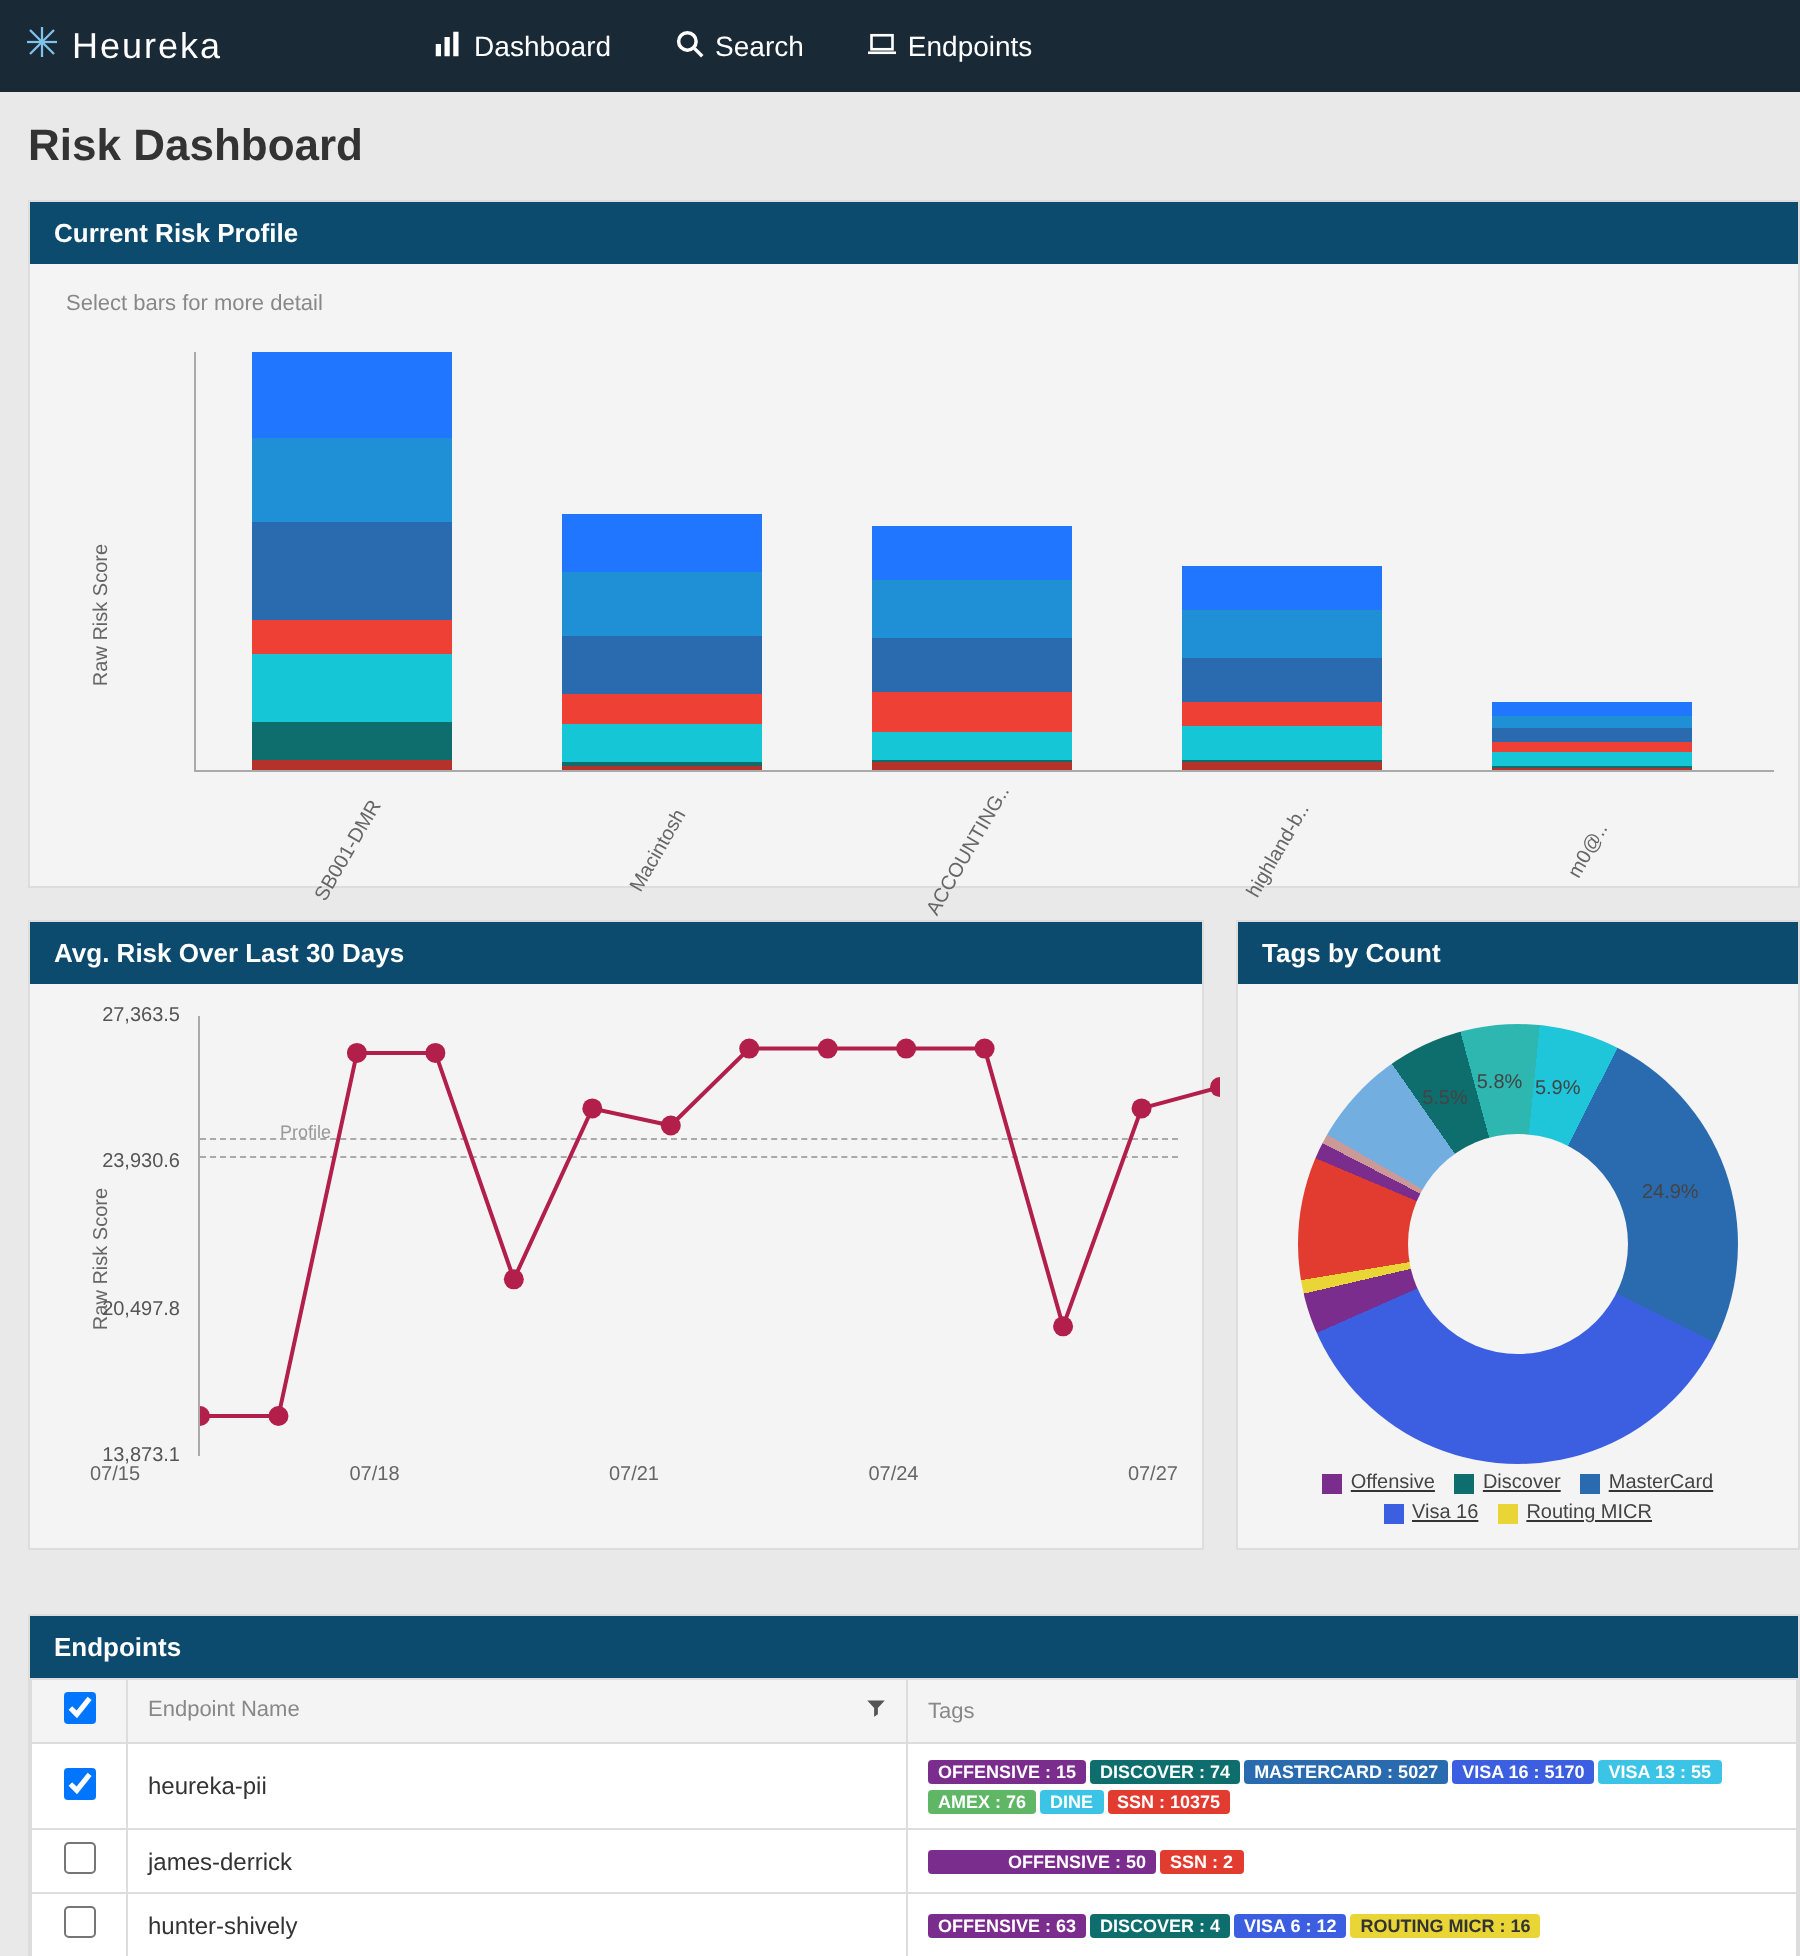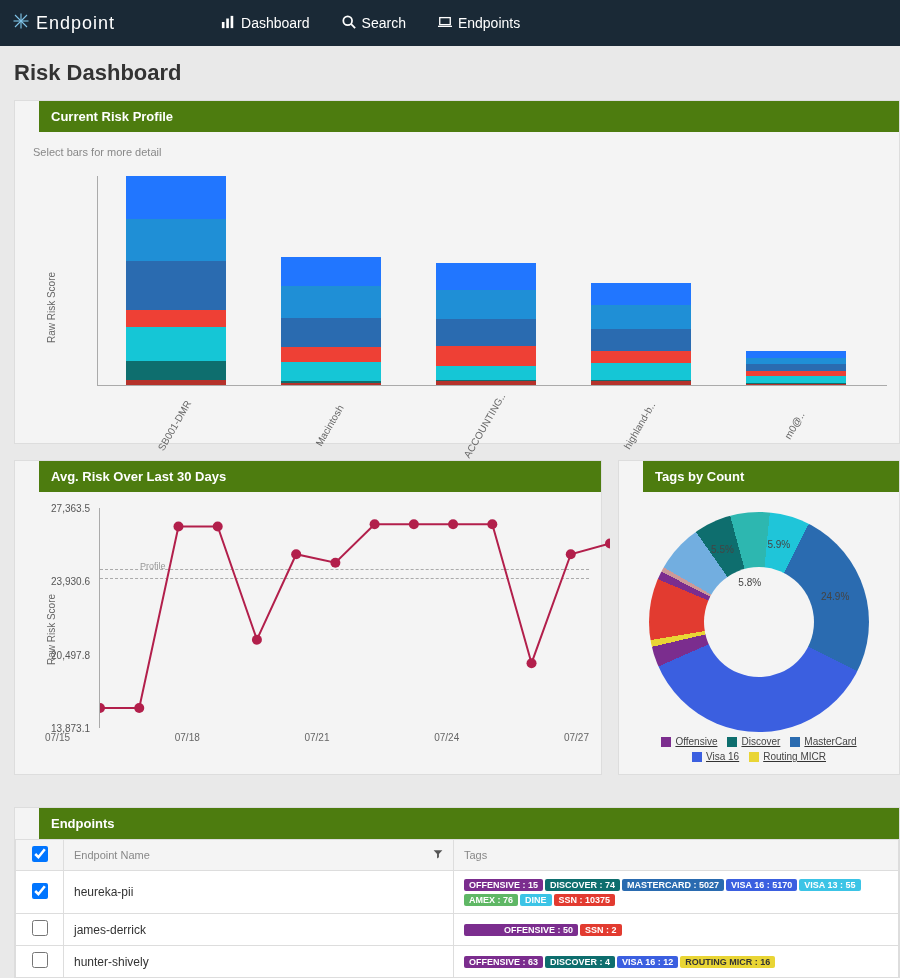--- a/index.html
+++ b/index.html
@@ -6,21 +6,21 @@
 body { font-family: -apple-system, Helvetica, Arial, sans-serif; background: #e9e9e9; width: 900px; height: 978px; overflow: hidden; color: #333; }
 .navbar { background: #1a2936; height: 46px; display: flex; align-items: center; padding: 0 12px; }
 .logo { display: flex; align-items: center; color: #fff; font-size: 18px; letter-spacing: 1px; }
 .logo-icon { margin-right: 6px; }
 .nav-links { display: flex; margin-left: 90px; }
 .nav-link { color: #fff; font-size: 14px; display: flex; align-items: center; padding: 0 16px; cursor: pointer; font-weight: 500; }
 .nav-link svg, .nav-link .ico { margin-right: 6px; }
 .page { padding: 14px 0 0 14px; }
 h1.page-title { font-size: 22px; font-weight: 700; color: #333; margin-bottom: 14px; }
 .panel { background: #f4f4f4; border: 1px solid #ddd; margin-bottom: 16px; }
-.panel-header { background: #4d7c0f; color: #fff; font-size: 13px; font-weight: 700; padding: 8px 12px; margin-left: 24px; }
+.panel-header { background: #0c4a6e; color: #fff; font-size: 13px; font-weight: 700; padding: 8px 12px; }
 .panel-body { padding: 12px; position: relative; }
 .hint { font-size: 11px; color: #888; padding: 2px 6px 14px; }
 .chart-wrap { position: relative; padding: 4px 0 0 26px; }
 .ylabel { position: absolute; left: -6px; top: 50%; transform: rotate(-90deg) translateY(-50%); transform-origin: center; font-size: 10px; color: #666; }
 .bar-area { height: 210px; border-left: 1px solid #aaa; border-bottom: 1px solid #aaa; position: relative; margin-left: 44px; overflow: hidden;}
 .ytick { position: absolute; left: -56px; font-size: 10px; color: #555; text-align: right; width: 50px; transform: translateY(-50%); }
 .bars { position: absolute; left: 0; right: 0; bottom: 0; top: 0; display: flex; align-items: flex-end; }
 .bar-col { flex: 0 0 155px; display: flex; justify-content: center; align-items: flex-end; height: 100%; }
 .stack { width: 100px; display: flex; flex-direction: column-reverse; cursor: pointer; }
 .seg { width: 100%; }
@@ -57,21 +57,21 @@
     <span class="logo-icon">
       <svg width="18" height="18" viewBox="0 0 24 24">
           <g stroke="#7fc4e8" stroke-width="1.5">
             <line x1="12" y1="2" x2="12" y2="22"></line>
             <line x1="2" y1="12" x2="22" y2="12"></line>
             <line x1="4" y1="4" x2="20" y2="20"></line>
             <line x1="20" y1="4" x2="4" y2="20"></line>
           </g>
         </svg>
     </span>
-    <span>Endpoint</span>
+    <span>Heureka</span>
   </div>
   <div class="nav-links">
     <div class="nav-link">
       <span><svg width="14" height="14" viewBox="0 0 16 16" fill="#fff">
             <rect x="1" y="8" width="3" height="7"></rect>
             <rect x="6" y="4" width="3" height="11"></rect>
             <rect x="11" y="1" width="3" height="14"></rect>
           </svg></span>
       <span>Dashboard</span>
     </div>
@@ -213,21 +213,21 @@
         </div>
       </div>
     </div>
     <div class="panel panel-tags">
       <div class="panel-header">Tags by Count</div>
       <div class="panel-body" style="overflow:hidden;text-decoration:underline;">
         <div class="donut-wrap">
           <div class="donut" id="donut" style="background: conic-gradient(from -35deg, rgb(14, 110, 110) 0deg, rgb(14, 110, 110) 19.8deg, rgb(45, 183, 176) 19.8deg, rgb(45, 183, 176) 40.68deg, rgb(31, 197, 217) 40.68deg, rgb(31, 197, 217) 61.92deg, rgb(42, 107, 176) 61.92deg, rgb(42, 107, 176) 151.56deg, rgb(59, 95, 224) 151.56deg, rgb(59, 95, 224) 281.16deg, rgb(123, 45, 142) 281.16deg, rgb(123, 45, 142) 291.96deg, rgb(233, 213, 53) 291.96deg, rgb(233, 213, 53) 295.56deg, rgb(226, 59, 48) 295.56deg, rgb(226, 59, 48) 327.96deg, rgb(123, 45, 142) 327.96deg, rgb(123, 45, 142) 332.28deg, rgb(204, 153, 153) 332.28deg, rgb(204, 153, 153) 334.8deg, rgb(114, 174, 224) 334.8deg, rgb(114, 174, 224) 360deg); border-radius: 50%;">
               <div style="position: absolute; left: 55px; top: 55px; width: 110px; height: 110px; border-radius: 50%; background: rgb(244, 244, 244);"></div>
               <div class="donut-lbl" style="left: 62.064px; top: 31.5545px;">5.5%</div>
-              <div class="donut-lbl" style="left: 89.3614px; top: 24.2759px; margin-top: 41px;">5.8%</div>
+              <div class="donut-lbl" style="left: 89.3614px; top: 24.2759px;">5.8%</div>
               <div class="donut-lbl" style="left: 118.453px; top: 27.2156px;">5.9%</div>
               <div class="donut-lbl" style="left: 171.972px; top: 78.9336px;">24.9%</div>
             </div>
           <div class="tag-legend" id="tag-legend">
               <span><span class="sw" style="background:#7b2d8e"></span>Offensive</span>
               <span><span class="sw" style="background:#0e6e6e"></span>Discover</span>
               <span><span class="sw" style="background:#2a6bb0"></span>MasterCard</span>
               <span><span class="sw" style="background:#3b5fe0"></span>Visa 16</span>
               <span><span class="sw" style="background:#e9d535"></span>Routing MICR</span>
             </div>
@@ -260,19 +260,19 @@
             <td><span class="tag-pill" style="background: rgb(123, 45, 142);">OFFENSIVE : 15</span><span class="tag-pill" style="background: rgb(14, 110, 110);">DISCOVER : 74</span><span class="tag-pill" style="background: rgb(42, 107, 176);">MASTERCARD : 5027</span><span class="tag-pill" style="background: rgb(59, 95, 224);">VISA 16 : 5170</span><span class="tag-pill" style="background: rgb(60, 196, 230);">VISA 13 : 55</span><span class="tag-pill" style="background: rgb(95, 183, 101);">AMEX : 76</span><span class="tag-pill" style="background: rgb(60, 196, 230);">DINE</span><span class="tag-pill" style="background: rgb(226, 59, 48);">SSN : 10375</span></td>
           </tr>
           <tr>
             <td class="cb-col"><input type="checkbox" class="cb" style=""></td>
             <td class="name-col">james-derrick</td>
             <td><span class="tag-pill" style="background: rgb(123, 45, 142); padding-left: 40px;">OFFENSIVE : 50</span><span class="tag-pill" style="background: rgb(226, 59, 48);">SSN : 2</span></td>
           </tr>
           <tr>
             <td class="cb-col"><input type="checkbox" class="cb" style=""></td>
             <td class="name-col">hunter-shively</td>
-            <td><span class="tag-pill" style="background: rgb(123, 45, 142);">OFFENSIVE : 63</span><span class="tag-pill" style="background: rgb(14, 110, 110);">DISCOVER : 4</span><span class="tag-pill" style="background: rgb(59, 95, 224);">VISA 16 : 12</span><span class="tag-pill" style="background: rgb(233, 213, 53); color: rgb(51, 51, 51);">ROUTING MICR : 16</span></td>
+            <td><span class="tag-pill" style="background: rgb(123, 45, 142);">OFFENSIVE : 63</span><span class="tag-pill" style="background: rgb(14, 110, 110);">DISCOVER : 4</span><span class="tag-pill" style="background: rgb(59, 95, 224);">VISA 6 : 12</span><span class="tag-pill" style="background: rgb(233, 213, 53); color: rgb(51, 51, 51);">ROUTING MICR : 16</span></td>
           </tr>
         </tbody>
     </table>
   </div>
 
 </div>
 
 </body></html>

